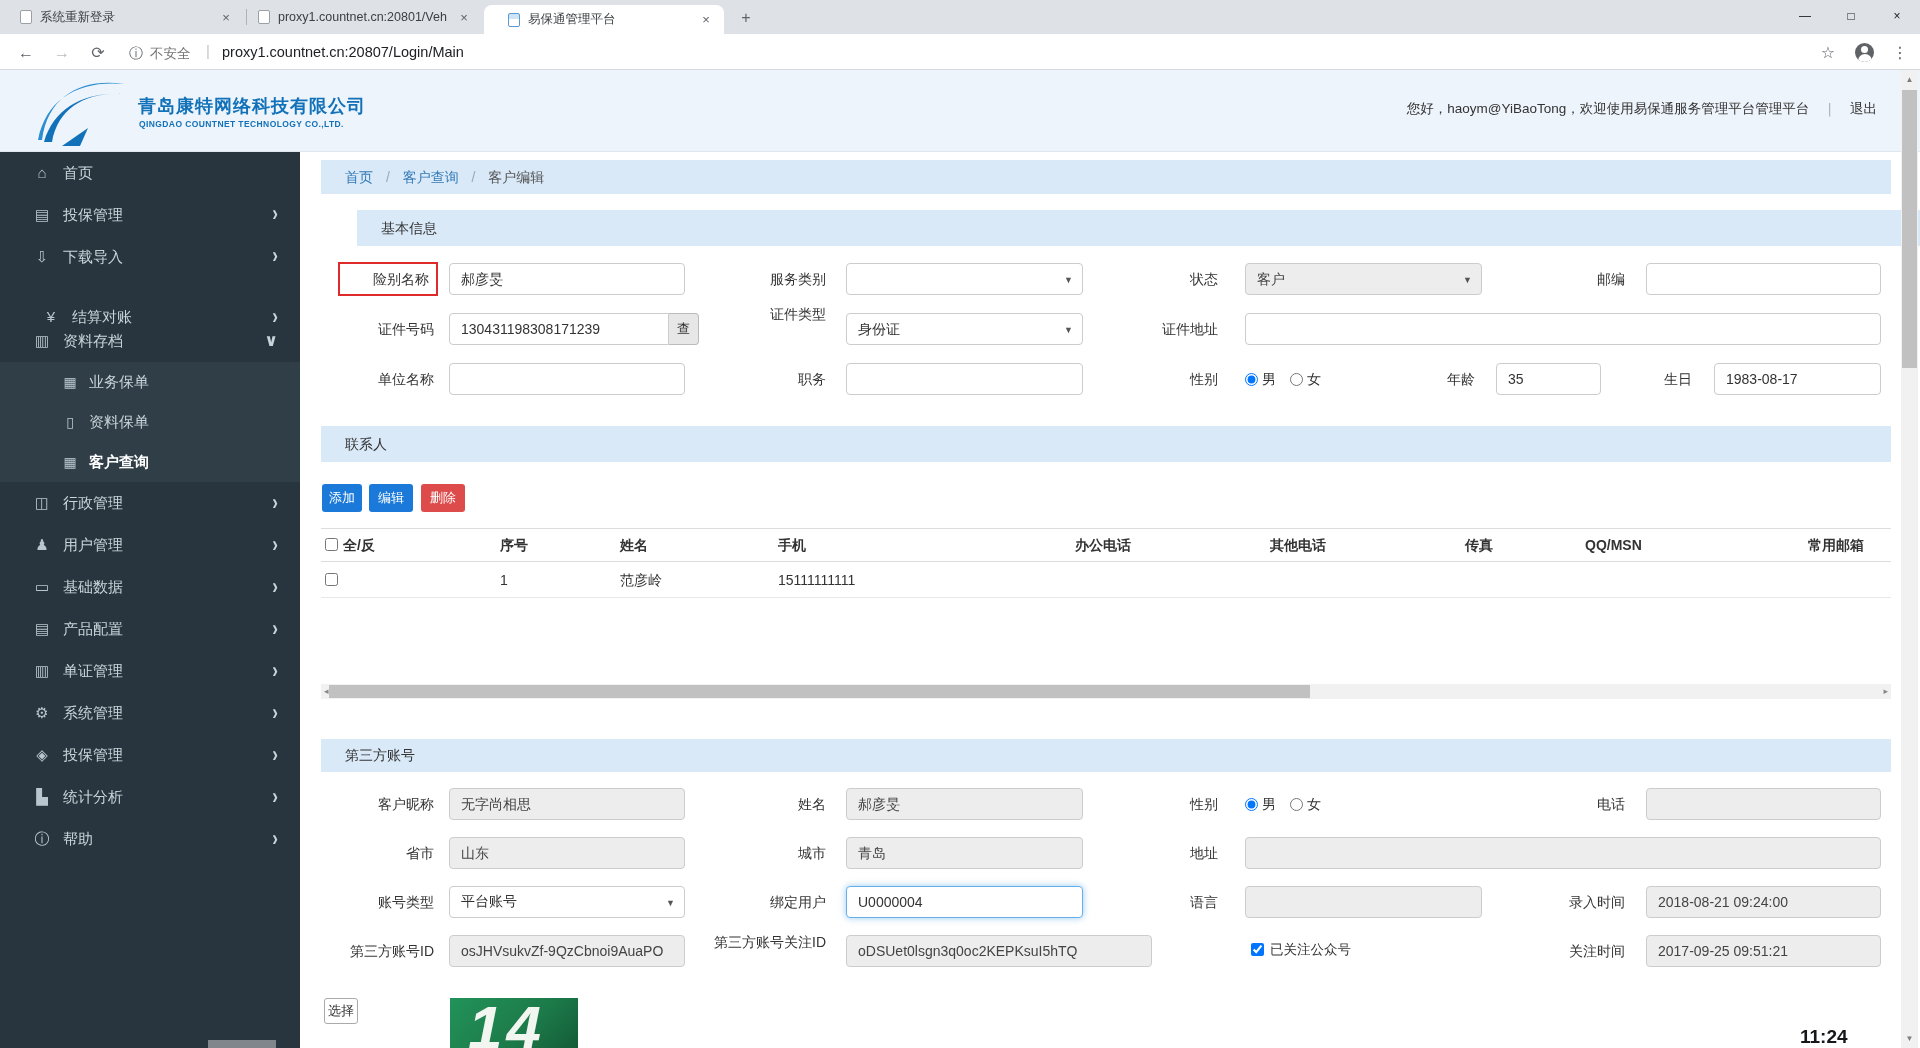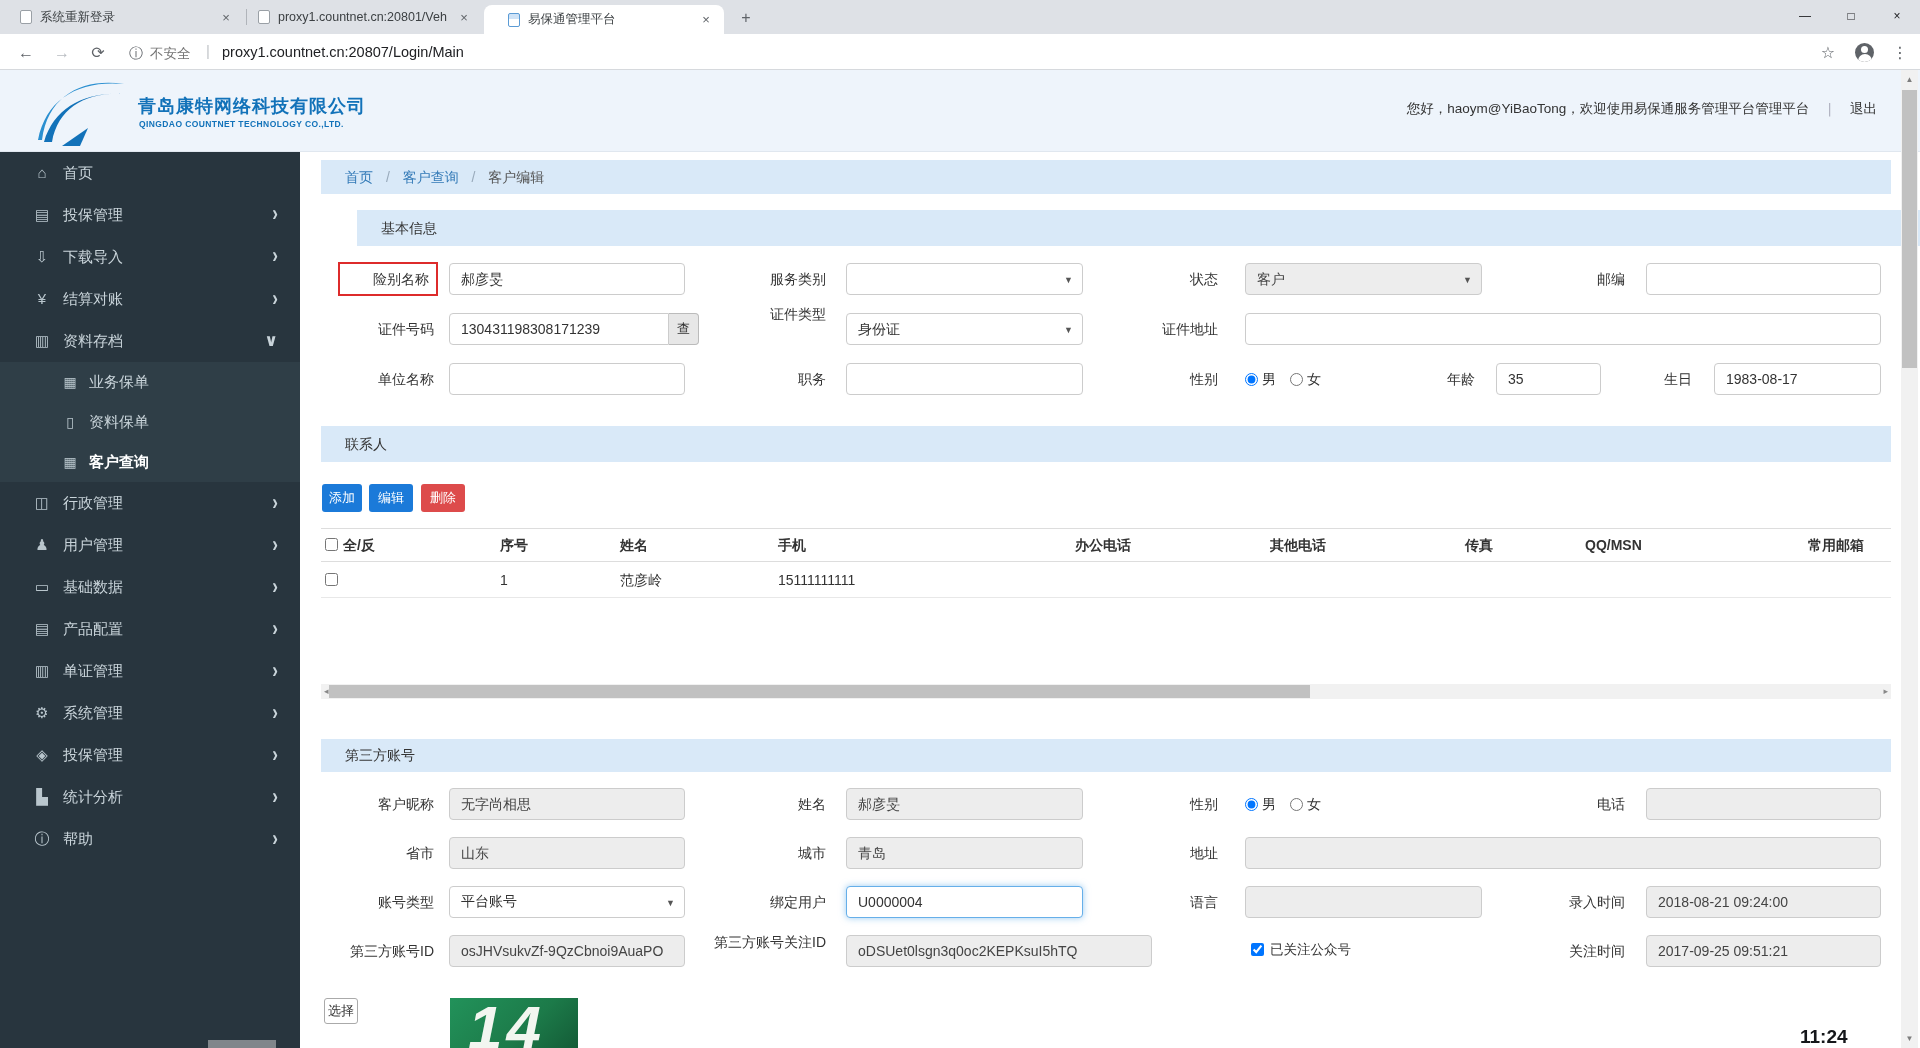--- a/index.html
+++ b/index.html
@@ -157,21 +157,21 @@
       <span class="ico">⌂</span><span>首页</span>
     </div>
     <div class="side-item" style="top:42px;">
       <span class="ico">▤</span><span>投保管理</span>
       <span class="chev">›</span>
     </div>
     <div class="side-item" style="top:84px;">
       <span class="ico">⇩</span><span>下载导入</span>
       <span class="chev">›</span>
     </div>
-    <div class="side-item" style="top:126px;">
+    <div class="side-item" style="top:144px;padding-left:9px;">
       <span class="ico">¥</span><span>结算对账</span>
       <span class="chev">›</span>
     </div>
     <div class="side-item" style="top:168px;">
       <span class="ico">▥</span><span>资料存档</span>
       <span class="chev" style="transform:none;">∨</span>
     </div>
 
     <div class="sub-item" style="top:210px;">
       <span class="ico">▦</span><span>业务保单</span>

